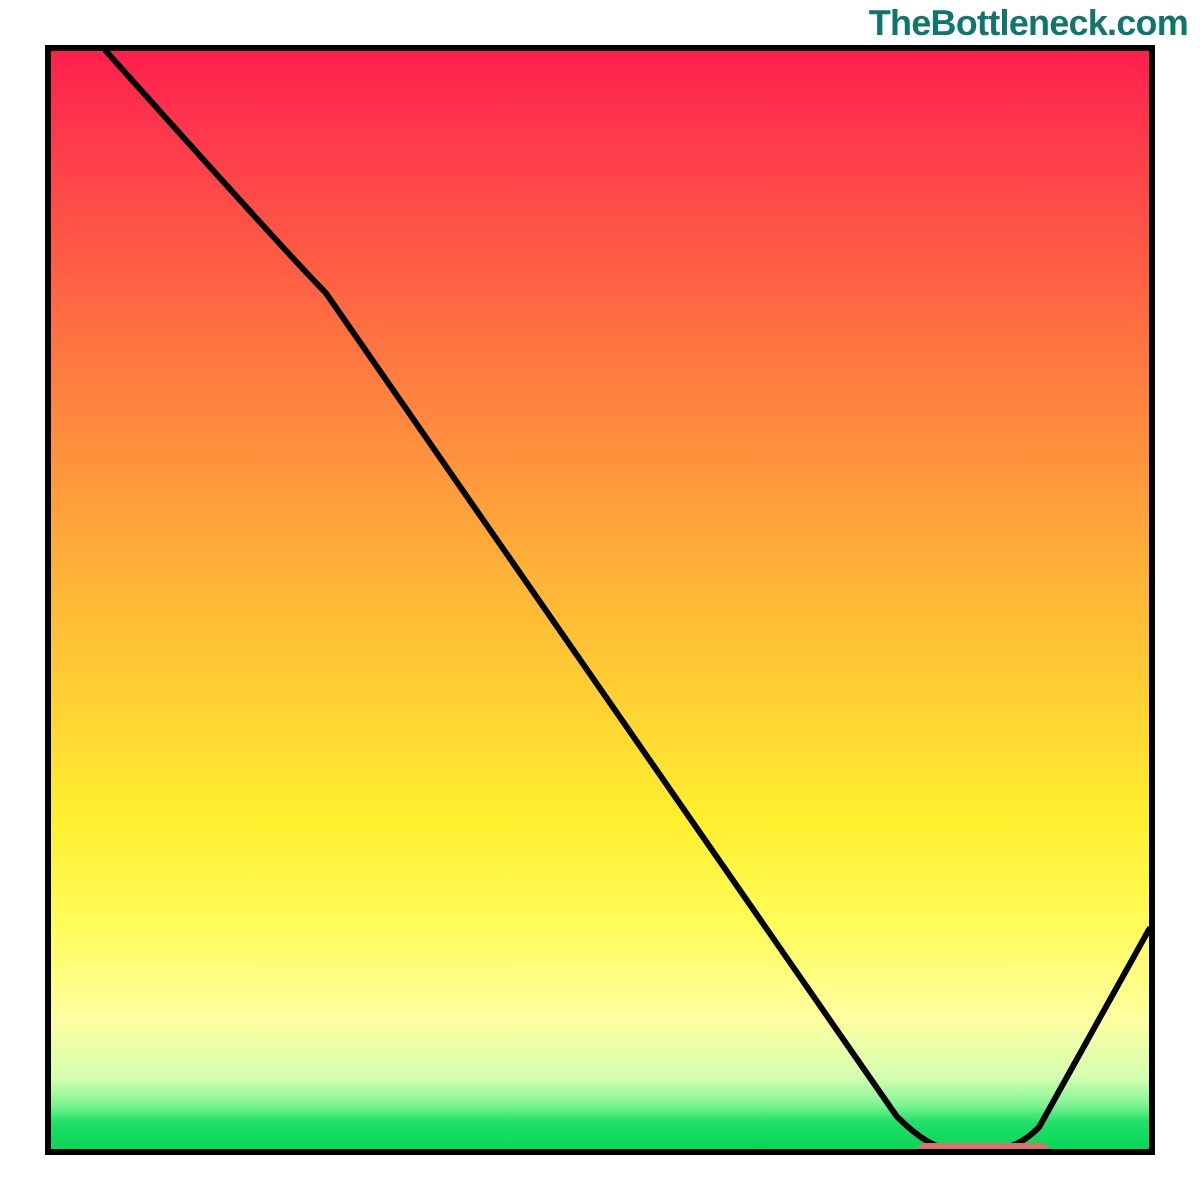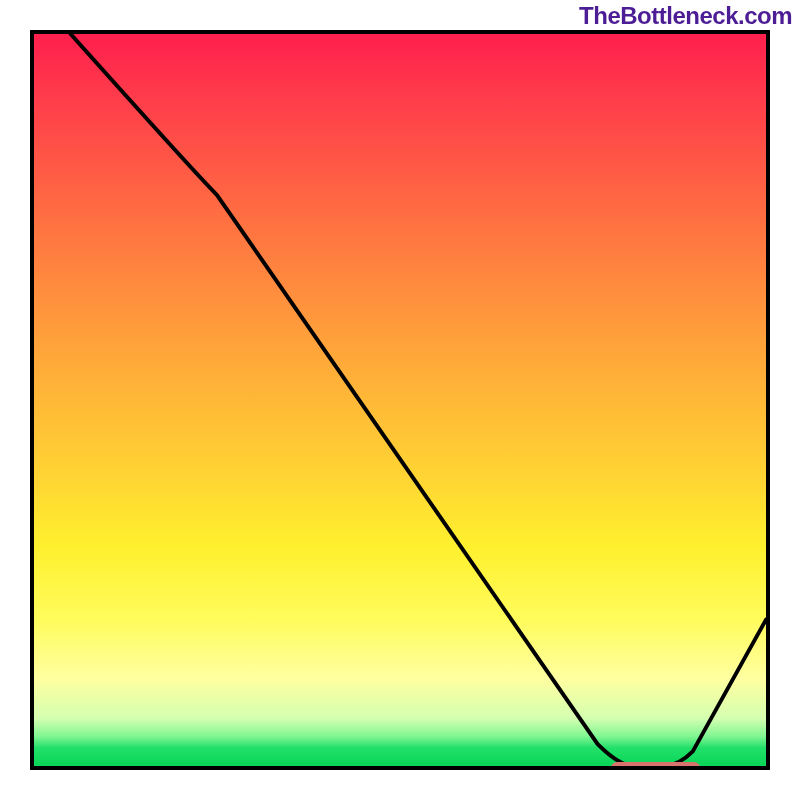--- a/index.html
+++ b/index.html
@@ -15,21 +15,21 @@
     position: relative;
     width: 800px;
     height: 800px;
   }
   .watermark {
     position: absolute;
     top: 2px;
     right: 8px;
     font-size: 24px;
     font-weight: bold;
-    color: #4c1d95;
+    color: #0f766e;
     letter-spacing: -0.5px;
     z-index: 10;
   }
   .plot-area {
     position: absolute;
     left: 30px;
     top: 30px;
     width: 740px;
     height: 740px;
     box-sizing: border-box;

